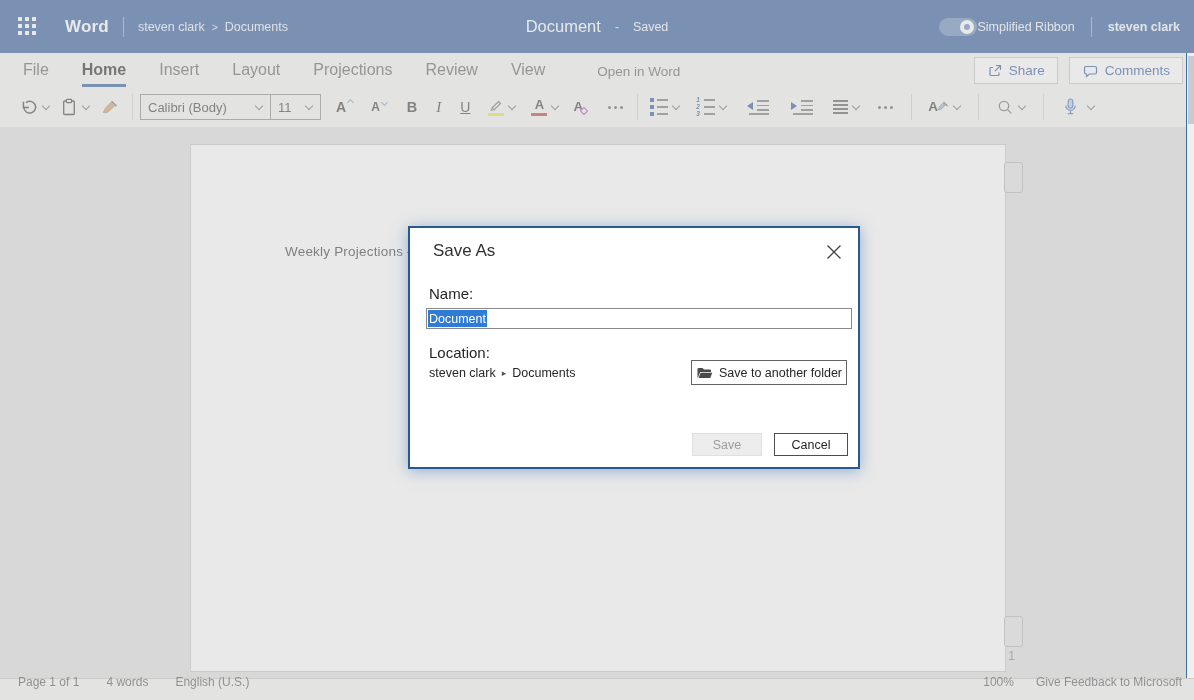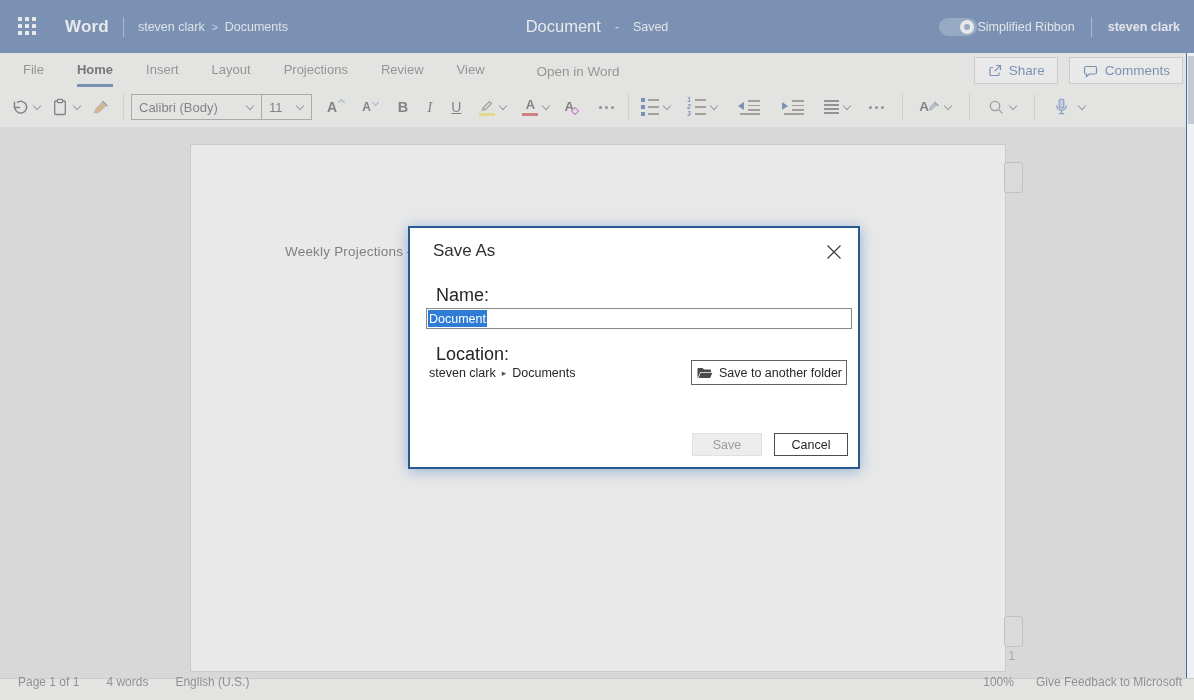--- a/index.html
+++ b/index.html
@@ -20,30 +20,30 @@
   .tb-center .saved { font-size:12.5px; color:rgba(255,255,255,.95); pointer-events:auto; }
   .tb-right { margin-left:auto; display:flex; align-items:center; margin-right:14px; }
   .toggle { width:38px; height:18px; border-radius:9px; background:#6386b8; position:relative; cursor:pointer; }
   .toggle .knob { position:absolute; right:3px; top:2px; width:14px; height:14px; border-radius:50%; background:#fff; }
   .toggle .knob::after { content:""; position:absolute; left:4px; top:4px; width:6px; height:6px; border-radius:50%; background:#6386b8; }
   .sr-label { font-size:12.5px; color:#f2f6fc; }
   .acct { font-size:12.5px; font-weight:600; color:#f2f6fc; }
 
   
   .tabs { position:absolute; left:0; top:53px; width:1194px; height:34px; background:#f3f3f2; display:flex; align-items:stretch; padding-left:23px; }
-  .tab { display:flex; align-items:center; font-size:13px; color:#605e5c; margin-right:33px; border-bottom:3px solid transparent; padding-top:2px; cursor:pointer; }
+  .tab { display:flex; align-items:center; font-size:16px; color:#605e5c; margin-right:33px; border-bottom:3px solid transparent; padding-top:2px; cursor:pointer; }
   .tab.active { color:#252423; font-weight:600; border-bottom-color:#2b579a; }
   .open-word { display:flex; align-items:center; font-size:13.5px; color:#605e5c; margin-left:19px; cursor:pointer; padding-top:2px; }
   .tellme { display:flex; align-items:center; gap:10px; margin-left:34px; color:#605e5c; font-size:13.5px; cursor:text; padding-top:2px; }
   .ribbon-actions { position:absolute; right:11px; top:4px; height:27px; display:flex; }
   .rb-btn { display:flex; align-items:center; gap:6px; font-size:13.5px; color:#2b579a; background:#fff; border:1px solid #c8c6c4; padding:0 12px; cursor:pointer; }
   .rb-btn + .rb-btn { margin-left:11px; }
 
   
-  .toolbar { position:absolute; left:0; top:87px; width:1194px; height:40px; background:#f3f3f2; display:flex; align-items:center; padding-left:5px; color:#3b3a39; }
+  .toolbar { position:absolute; left:0; top:87px; width:1194px; height:40px; background:#f3f3f2; display:flex; align-items:center; padding-left:14px; color:#3b3a39; }
   .tb-btn { display:flex; align-items:center; height:30px; padding:0 5px; cursor:pointer; position:relative; }
   .tb-sep { width:1px; height:26px; background:#d2d0ce; margin:0 7px; }
   .chev { width:6px; height:6px; border-right:1.3px solid #6e6c6a; border-bottom:1.3px solid #6e6c6a; transform:rotate(45deg); margin:-3px 1px 0 5px; flex:none; }
   .select-box { height:26px; border:1px solid #8a8886; display:flex; align-items:center; padding:0 7px; font-size:13px; color:#3b3a39; cursor:pointer; background:transparent; }
   .select-box .chev { margin-left:auto; }
   .fmt-letter { font-size:14px; font-weight:600; line-height:1; }
   .mini-caret-up { width:5px; height:5px; border-left:1.4px solid #6ba0d6; border-top:1.4px solid #6ba0d6; transform:rotate(45deg); margin:-9px 0 0 2px; }
   .mini-caret-dn { width:5px; height:5px; border-right:1.4px solid #6ba0d6; border-bottom:1.4px solid #6ba0d6; transform:rotate(45deg); margin:-9px 0 0 2px; }
   .glyph-b { font-size:14.5px; font-weight:700; }
   .glyph-i { font-family:"Liberation Serif",serif; font-style:italic; font-size:15px; }
@@ -82,21 +82,21 @@
 
   
   .dim { position:absolute; inset:0; background:rgba(208,208,208,0.48); z-index:50; }
   .vscroll { position:absolute; right:0; top:53px; width:8px; height:625px; background:#eef0f2; border-left:1px solid #3b6ea5; z-index:55; }
   .vscroll .thumb { position:absolute; left:1px; top:3px; width:6px; height:68px; background:#c6cbd1; }
 
   
   .dialog { position:absolute; left:408px; top:226px; width:452px; height:243px; background:#fff; border:2px solid #28598f; z-index:60; box-shadow:0 2px 14px rgba(80,130,190,.55); }
   .dlg-title { position:absolute; left:23px; top:13px; font-size:17px; color:#323130; }
   .dlg-close { position:absolute; right:16px; top:16px; width:16px; height:16px; cursor:pointer; color:#404040; }
-  .dlg-label { position:absolute; left:26px; font-size:18px; color:#262626; }
+  .dlg-label { position:absolute; left:19px; font-size:15px; color:#262626; }
   .dlg-input { position:absolute; left:16px; top:80px; width:426px; height:21px; border:1px solid #8a8a8a; background:#fff; display:flex; align-items:center; padding-left:1px; font-size:12.5px; cursor:text; }
   .dlg-input .sel { background:#2e7cd6; color:#fff; padding:1.5px 1px; }
   .dlg-loc { position:absolute; left:19px; top:138px; font-size:12.5px; color:#262626; display:flex; align-items:center; gap:6px; }
   .dlg-loc .tri { font-size:9px; color:#555; }
   .dlg-folder-btn { position:absolute; left:281px; top:132px; width:156px; height:25px; background:#fff; border:1px solid #646464; display:flex; align-items:center; justify-content:center; gap:6px; font-size:12.5px; color:#262626; cursor:pointer; }
   .dlg-save { position:absolute; left:282px; top:205px; width:70px; height:23px; background:#ededed; border:1px solid #e0e0e0; font-size:12.5px; color:#9d9d9d; cursor:pointer; font-family:inherit; }
   .dlg-cancel { position:absolute; left:364px; top:205px; width:74px; height:23px; background:#fff; border:1px solid #4d4d4d; font-size:12.5px; color:#262626; cursor:pointer; font-family:inherit; }
 
   svg { display:block; flex:none; }
 </style>

